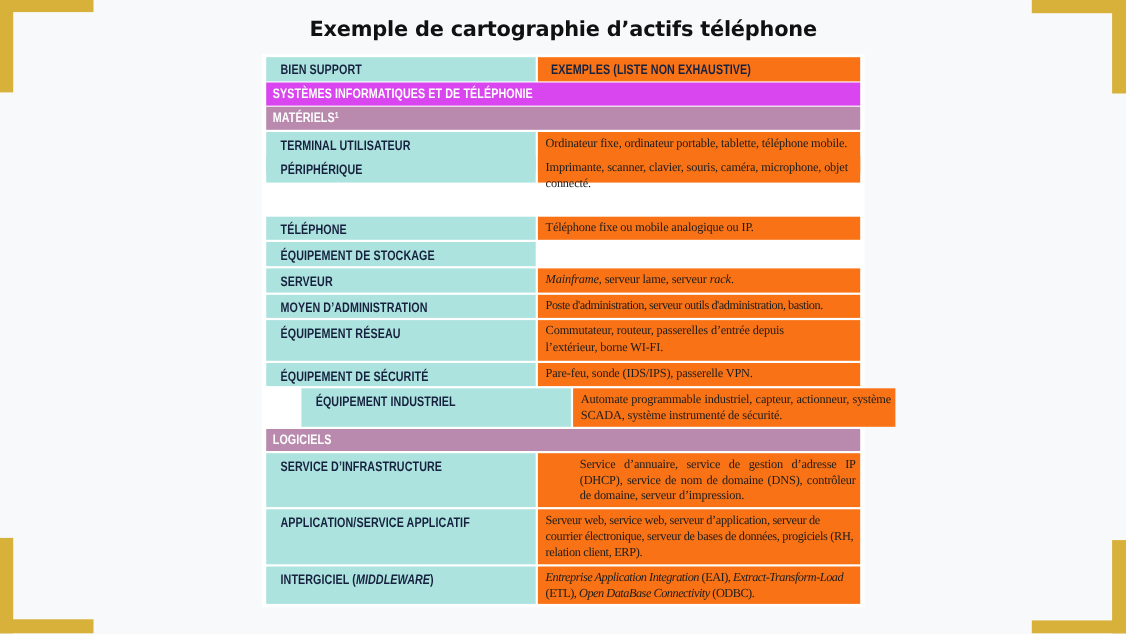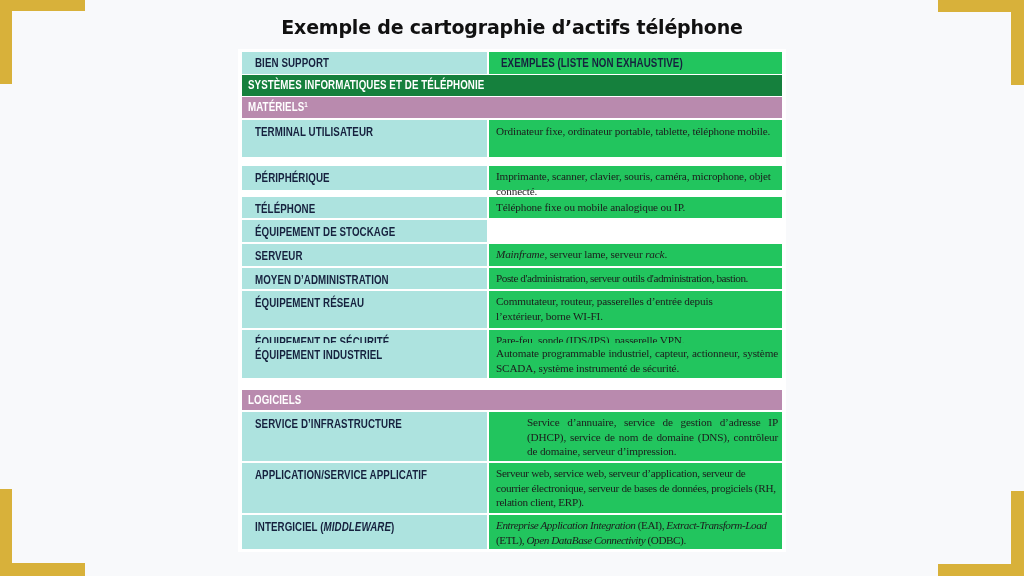--- a/index.html
+++ b/index.html
@@ -28,23 +28,23 @@
       font-size: 19px; color: #111; letter-spacing: -0.2px;
     }
 
     .sheet {
       position: absolute; left: 238px; top: 49px; width: 548px; height: 503px;
       background: #ffffff;
     }
     .row { position: absolute; left: 242px; width: 540px; }
     .cell { position: absolute; top: 0; bottom: 0; box-sizing: border-box; padding-left: 27px; }
     .c-left { left: 0; width: 245px; background: #ade3df; }
-    .c-right { left: 247px; width: 293px; background: #22c55e; }
+    .c-right { left: 247px; width: 293px; background: #f97316; }
     .band { position: absolute; left: 242px; width: 540px; box-sizing: border-box; }
-    .band-main { background: #15803d; text-decoration: underline; }
+    .band-main { background: #d946ef; text-decoration: underline; }
     .band-sub { background: #b98aae; }
 
     .cond {
       display: inline-block; transform-origin: left center; transform: scaleX(0.78);
       white-space: nowrap; font-family: "Liberation Sans", sans-serif; font-weight: bold;
       letter-spacing: 0.1px;
     }
     .label { position: absolute; left: 13px; top: 5px; font-size: 12.5px; color: #16213e; }
     .hdr-label { position: absolute; top: 4px; font-size: 12.5px; color: #16213e; }
     .band-label { position: absolute; left: 6px; top: 3px; font-size: 12.5px; color: #ffffff; }
@@ -93,21 +93,21 @@
 
 <div class="row" style="top:120px;height:37px;">
   <div class="cell c-left">
     <span class="label cond">TERMINAL UTILISATEUR</span>
   </div>
   <div class="cell c-right">
     <div class="ex tall">Ordinateur fixe, ordinateur portable, tablette, téléphone mobile.</div>
   </div>
 </div>
 
-<div class="row" style="top:166px;height:24px;">
+<div class="row" style="top:142px;height:24px;">
   <div class="cell c-left">
     <span class="label cond">PÉRIPHÉRIQUE</span>
   </div>
   <div class="cell c-right">
     <div class="ex">Imprimante, scanner, clavier, souris, caméra, microphone, objet connecté.</div>
   </div>
 </div>
 
 <div class="row" style="top:197px;height:21px;">
   <div class="cell c-left">
@@ -153,21 +153,21 @@
 
 <div class="row" style="top:330px;height:21px;">
   <div class="cell c-left">
     <span class="label cond">ÉQUIPEMENT DE SÉCURITÉ</span>
   </div>
   <div class="cell c-right">
     <div class="ex">Pare-feu, sonde (IDS/IPS), passerelle VPN.</div>
   </div>
 </div>
 
-<div class="row" style="top:343px;height:35px;">
+<div class="row" style="top:353px;height:35px;margin-left:32px;">
   <div class="cell c-left">
     <span class="label cond">ÉQUIPEMENT INDUSTRIEL</span>
   </div>
   <div class="cell c-right">
     <div class="ex" style="text-align:justify;">Automate programmable industriel, capteur, actionneur, système SCADA, système instrumenté de sécurité.</div>
   </div>
 </div>
 
 <div class="band band-sub" style="top:390px;height:20px;">
   <span class="band-label cond" style="top:3px;">LOGICIELS</span>

